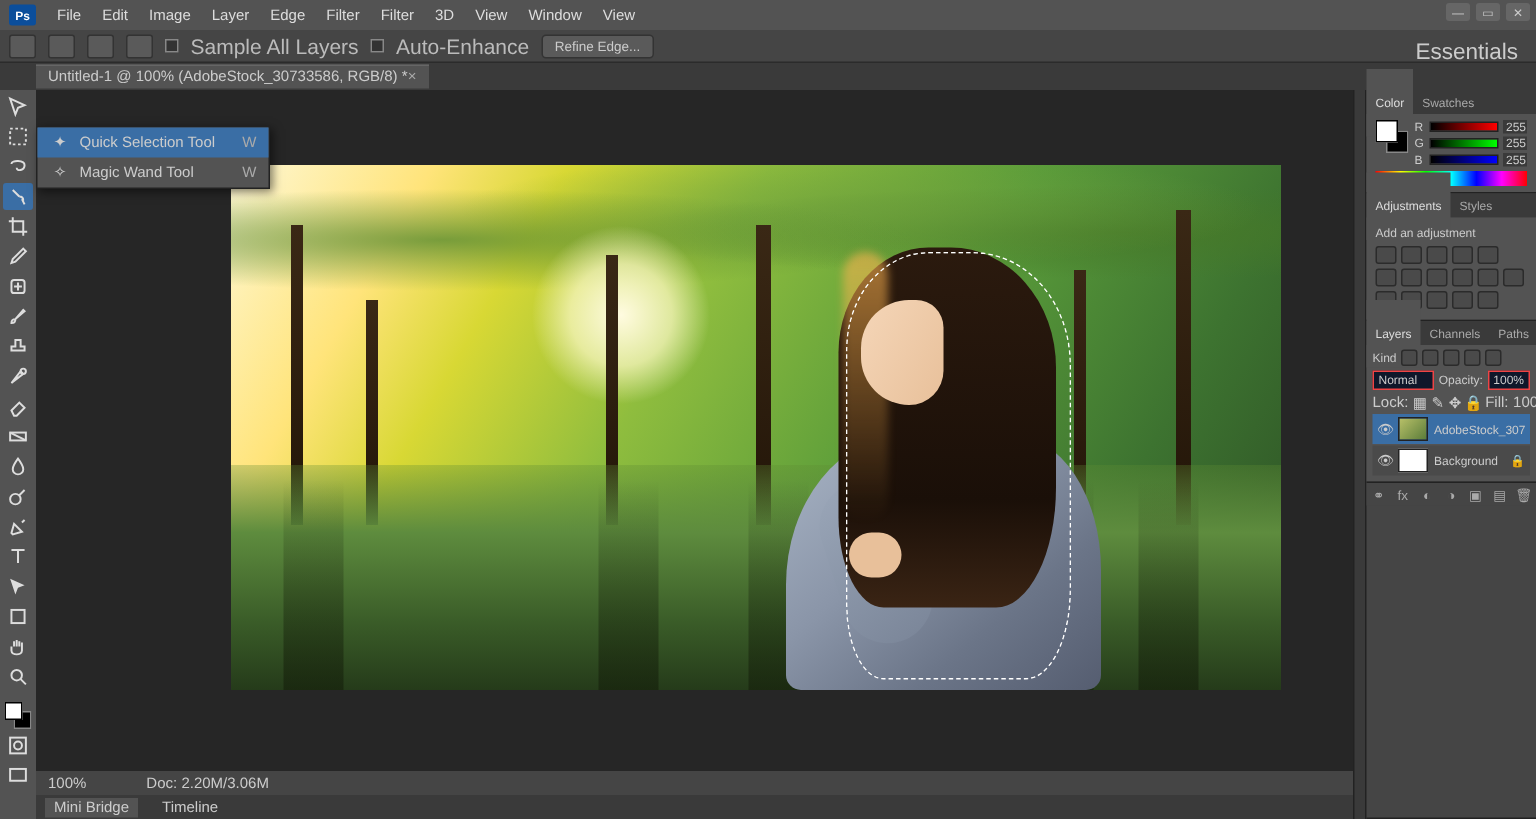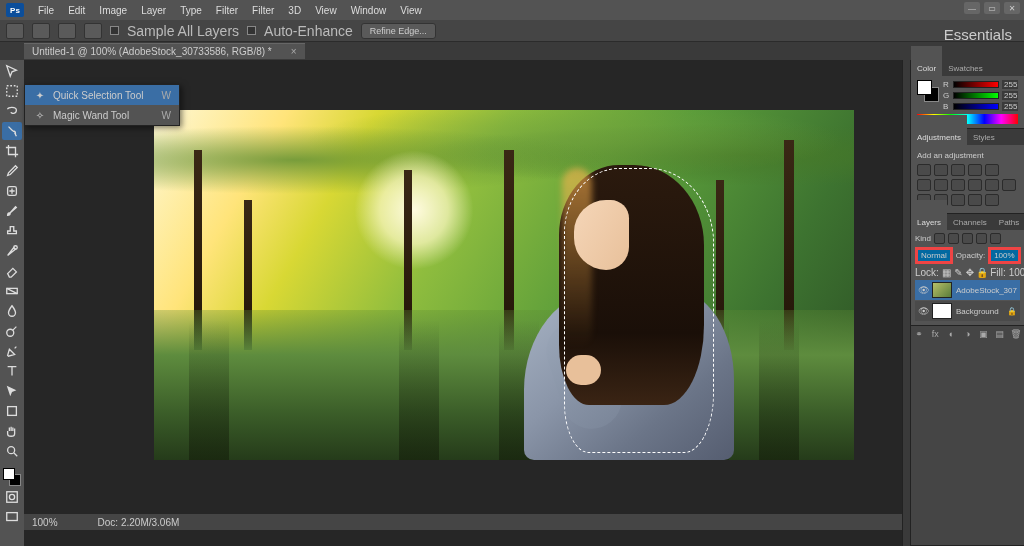--- a/index.html
+++ b/index.html
@@ -9,21 +9,21 @@
 .menubar span{font-size:10px;color:#ddd}
 .win-ctrl{position:absolute;right:4px;top:2px;display:flex;gap:4px}
 .win-ctrl div{width:16px;height:12px;background:#666;border-radius:2px;display:flex;align-items:center;justify-content:center;font-size:8px}
 .optbar{height:22px;background:#454545;display:flex;align-items:center;padding:0 6px;gap:8px;border-bottom:1px solid #2b2b2b}
 .optbar .ico{width:18px;height:16px;background:#5a5a5a;border:1px solid #333;border-radius:2px}
 .optbar .chk{width:9px;height:9px;border:1px solid #888;background:#333}
 .optbar .lbl{font-size:14px;color:#bbb}
 .optbar .btn{padding:2px 8px;background:#5a5a5a;border:1px solid #333;border-radius:3px;font-size:9px}
 .ess{position:absolute;right:6px;top:24px;font-size:15px;color:#ccc;padding:2px 6px}
 .tabbar{height:18px;background:#3a3a3a;display:flex;align-items:center;padding-left:24px}
-.doctab{background:#535353;padding:2px 8px;font-size:9px;color:#ddd;display:flex;align-items:center;gap:19px;border-top:1px solid #666}
+.doctab{background:#535353;padding:2px 8px;font-size:9px;color:#ddd;display:flex;align-items:center;gap:0;border-top:1px solid #666}
 .doctab .x{font-size:10px;color:#aaa}
 .main{position:absolute;left:0;top:60px;right:0;bottom:0;display:flex}
 .toolbox{width:24px;background:#535353;display:flex;flex-direction:column;align-items:center;padding-top:2px;gap:2px}
 .tool{width:20px;height:18px;display:flex;align-items:center;justify-content:center;border-radius:2px}
 .tool.active{background:#3a6ea5}
 .tool svg{width:14px;height:14px;fill:none;stroke:#ddd;stroke-width:1.5}
 .swatch{width:18px;height:18px;position:relative;margin-top:6px}
 .swatch .fg{position:absolute;width:12px;height:12px;background:#fff;border:1px solid #000;top:0;left:0}
 .swatch .bg{position:absolute;width:12px;height:12px;background:#000;border:1px solid #888;bottom:0;right:0}
 .flyout{position:absolute;left:24px;top:84px;background:#535353;border:1px solid #222;box-shadow:2px 2px 6px rgba(0,0,0,.5);z-index:5}
@@ -69,21 +69,21 @@
 .sl .bar{flex:1;height:7px;border:1px solid #222}
 .sl .v{width:16px;font-size:8px;text-align:right;background:#3a3a3a;padding:0 2px}
 .sR{background:linear-gradient(90deg,#000,#f00)}
 .sG{background:linear-gradient(90deg,#000,#0f0)}
 .sB{background:linear-gradient(90deg,#000,#00f)}
 .spectrum{height:10px;margin-top:3px;background:linear-gradient(90deg,#f00,#ff0,#0f0,#0ff,#00f,#f0f,#f00)}
 .adj-lbl{font-size:8px;margin:2px 0 4px;color:#ccc}
 .adj-row{display:flex;gap:3px;margin-bottom:3px}
 .adj-ico{width:14px;height:12px;background:#4a4a4a;border:1px solid #2b2b2b;border-radius:2px}
 .lay-ctrl{display:flex;align-items:center;gap:3px;margin-bottom:3px}
-.lay-ctrl select,.lay-ctrl .inp{background:#0369a1;border:3px solid #ef4444;font-size:8px;color:#ccc;padding:1px 3px}
+.lay-ctrl select,.lay-ctrl .inp{background:#0f172a;border:1px solid #ef4444;font-size:8px;color:#ccc;padding:1px 3px}
 .lay-ctrl .sel{flex:1}
 .lay-ctrl .lab{font-size:8px}
 .lock-row{display:flex;align-items:center;gap:3px;font-size:8px;margin-bottom:2px}
 .lock-row .li{width:10px;height:10px;display:flex;align-items:center;justify-content:center}
 .layer{display:flex;align-items:center;gap:4px;padding:2px 3px;background:#4a4a4a;margin-bottom:1px}
 .layer.sel{background:#3a6ea5}
 .layer .eye{width:10px;font-size:9px}
 .layer .th{width:20px;height:16px;background:linear-gradient(135deg,#b8c068,#5a7c3a);border:1px solid #222}
 .layer .th.bg{background:#fff}
 .layer .nm{font-size:8px;flex:1;overflow:hidden;white-space:nowrap}
@@ -93,21 +93,21 @@
 </style>
 </head>
 <body>
 
 <div class="menubar">
   <div class="logo">Ps</div>
   <span>File</span>
   <span>Edit</span>
   <span>Image</span>
   <span>Layer</span>
-  <span>Type</span>
+  <span>Edge</span>
   <span>Filter</span>
   <span>Filter</span>
   <span>3D</span>
   <span>View</span>
   <span>Window</span>
   <span>View</span>
 </div>
 <div class="win-ctrl">
   <div>—</div>
   <div>▭</div>
@@ -281,20 +281,24 @@
         <div class="hairlight"></div>
         <div class="face"></div>
         <div class="hands"></div>
         <div class="marching m1"></div>
       </div>
     </div>
     <div class="statusbar">
       <span>100%</span>
       <span>Doc: 2.20M/3.06M</span>
     </div>
+    <div class="tabfoot">
+      <span class="on">Mini Bridge</span>
+      <span>Timeline</span>
+    </div>
   </div>
 
   <div class="rcol-strip"></div>
   <div class="rcol">
     <div class="panel">
       <div class="p-tabs">
         <div class="p-tab on">Color</div>
         <div class="p-tab">Swatches</div>
       </div>
       <div class="p-body">

